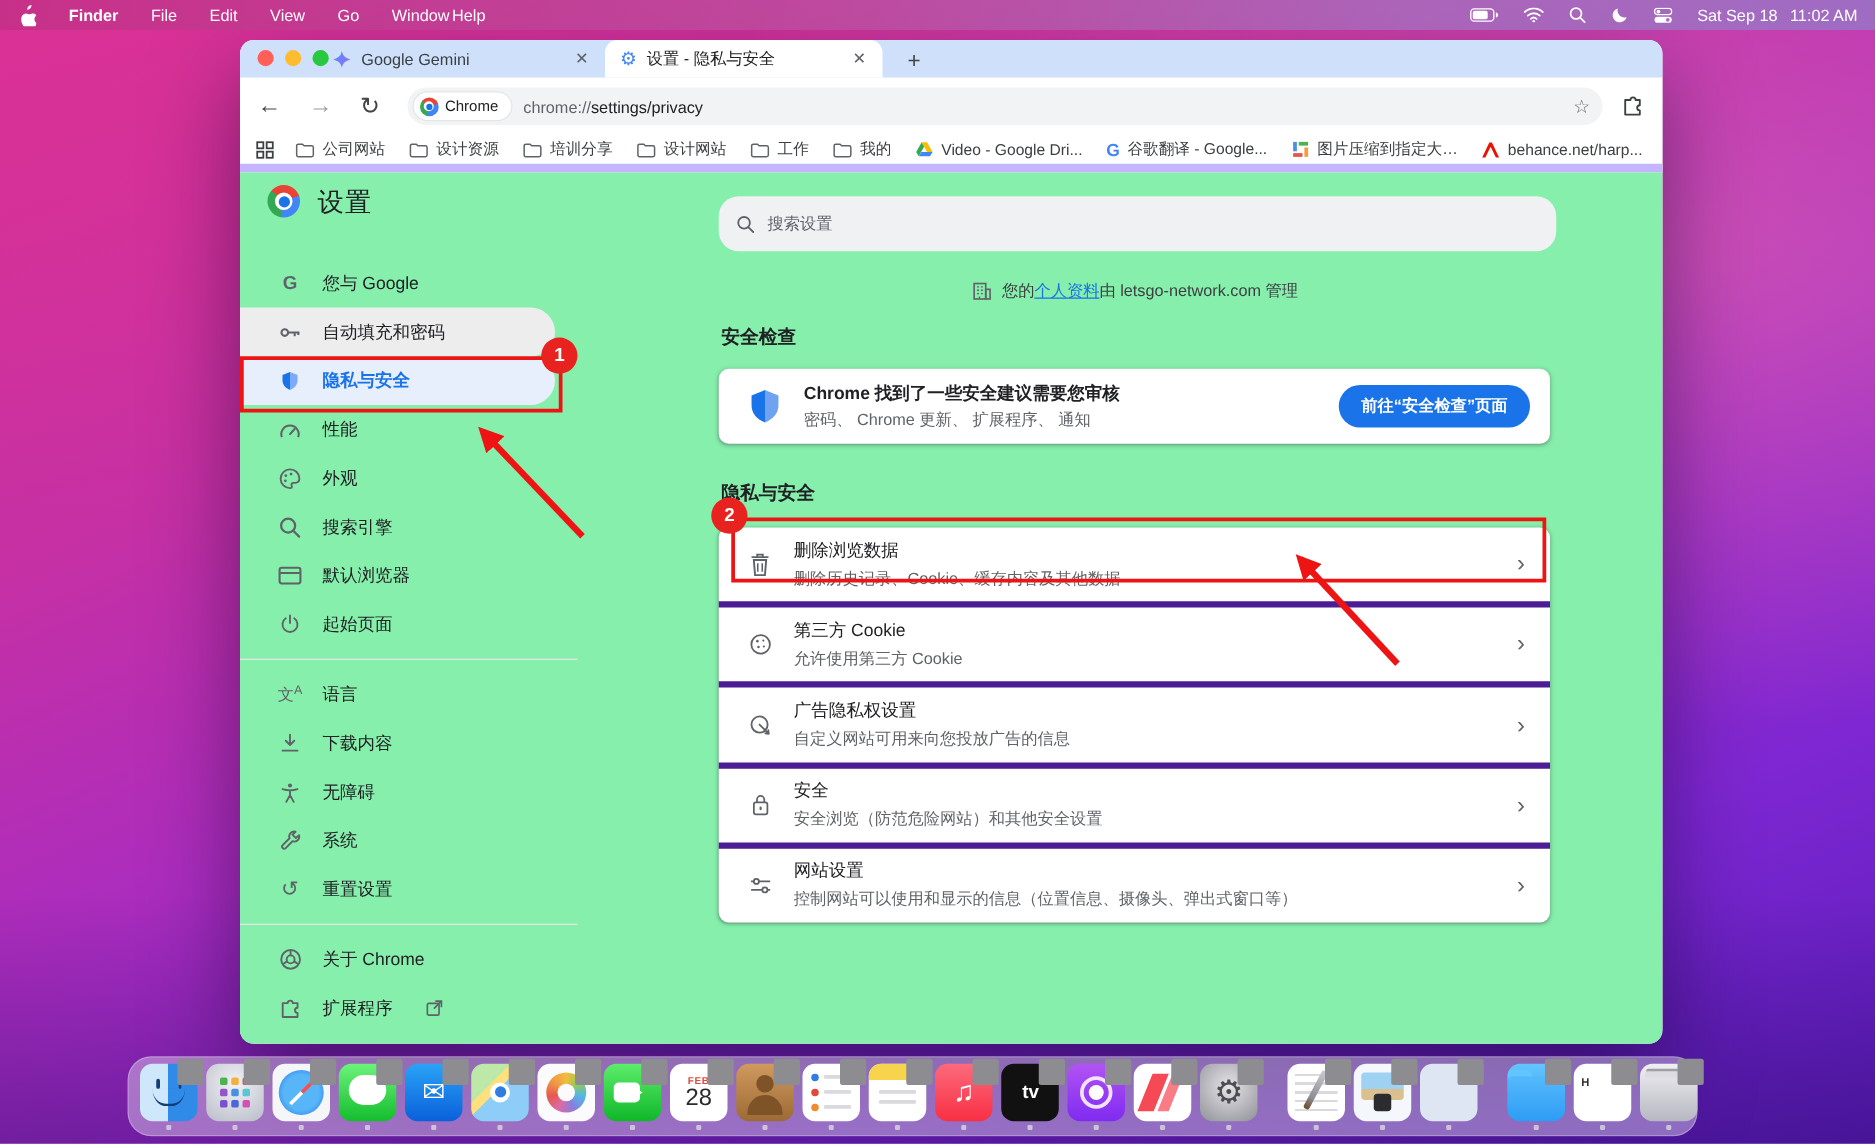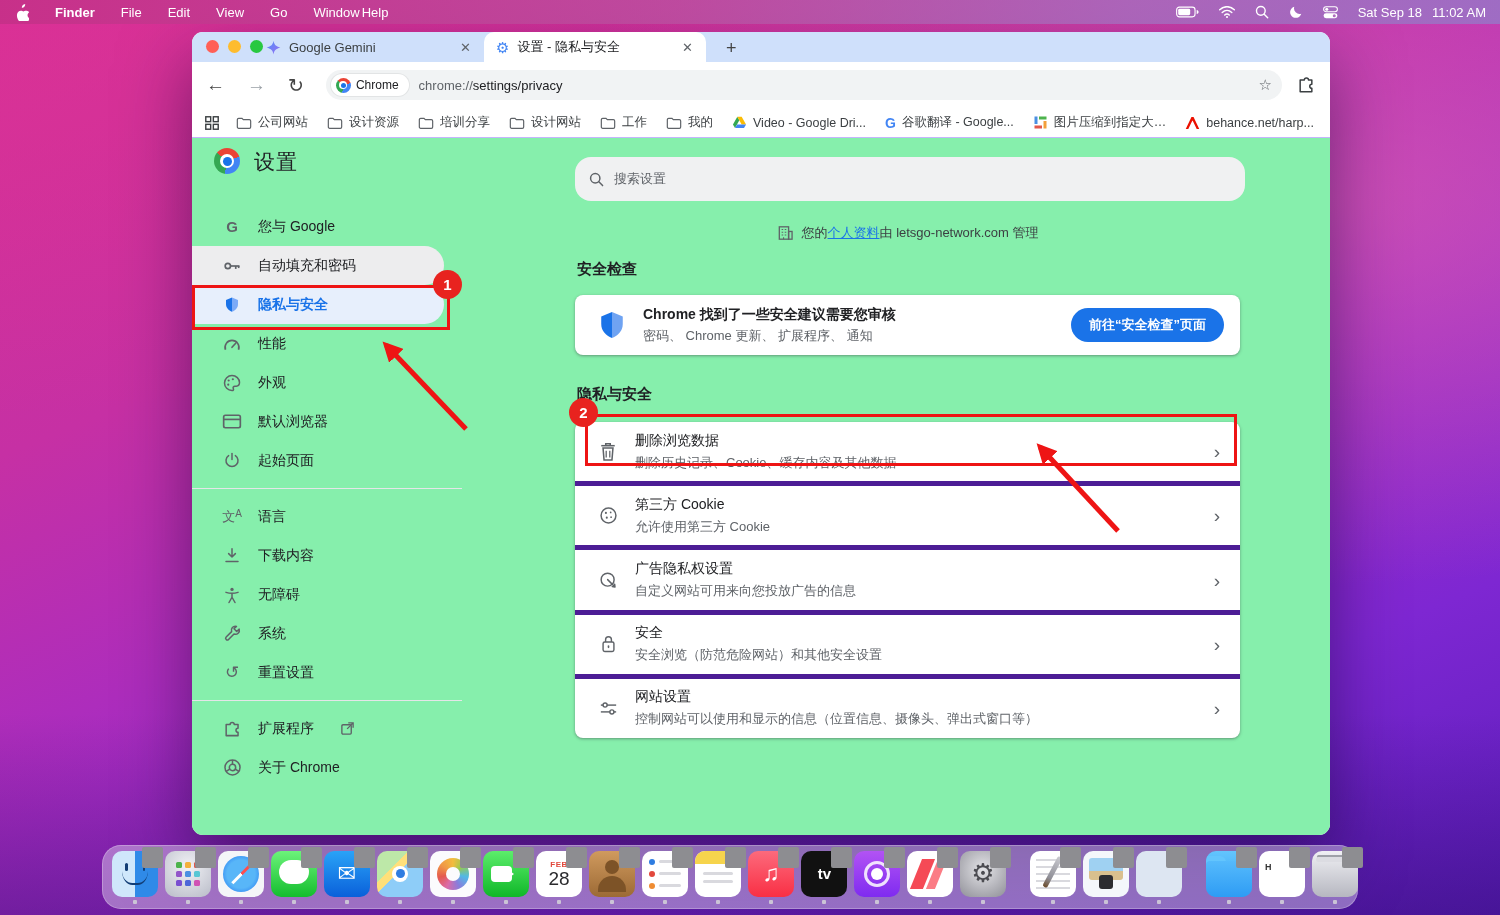--- a/index.html
+++ b/index.html
@@ -46,21 +46,21 @@
     box-shadow:0 0 0 1px rgba(0,0,0,.06);font-size:12px;font-weight:400;color:#202124;}
   .clogo{width:15px;height:15px;border-radius:50%;position:relative;
     background:conic-gradient(from -50deg,#ea4335 0 120deg,#4285f4 120deg 240deg,#34a853 240deg 360deg);}
   .clogo::before{content:"";position:absolute;inset:3.5px;background:#fff;border-radius:50%;}
   .clogo::after{content:"";position:absolute;inset:5px;background:#1a73e8;border-radius:50%;}
   .url{font-size:13px;margin-left:10px;white-space:nowrap;}
   .url .scheme{color:#5f6368;} .url .path{color:#202124;}
   .omni-star{margin-left:auto;font-size:15px;color:#5f6368;}
   .ext-btn{display:flex;align-items:center;}
   
-  .bookbar{height:30px;background:#fff;display:flex;align-items:center;padding:0 12px;gap:0;border-bottom:1px solid #c4b5fd;overflow:hidden;}
+  .bookbar{height:30px;background:#fff;display:flex;align-items:center;padding:0 12px;gap:0;border-bottom:7px solid #c4b5fd;overflow:hidden;}
   .bm{display:flex;align-items:center;gap:6px;font-size:12.5px;color:#3c4043;margin-right:19px;white-space:nowrap;}
   .bm-sep{width:1px;height:16px;background:#dadce0;margin:0 12px 0 4px;}
   svg.ic{display:block;}
   
   .content{position:relative;height:697px;background:#86efac;}
   .set-header{position:absolute;left:0;top:0;width:100%;height:60px;}
   .set-logo{position:absolute;left:22px;top:10px;width:26px;height:26px;border-radius:50%;
     background:conic-gradient(from -50deg,#ea4335 0 120deg,#4285f4 120deg 240deg,#34a853 240deg 360deg);}
   .set-logo::before{content:"";position:absolute;inset:6px;background:#fff;border-radius:50%;}
   .set-logo::after{content:"";position:absolute;inset:8.5px;background:#1a73e8;border-radius:50%;}
@@ -423,20 +423,29 @@
               <path d="M12 3a9 9 0 1 0 0 18c1.6 0 2.3-1 1.6-2.3-.8-1.4.2-2.7 1.8-2.7H17a4.5 4.5 0 0 0 4-4.5C21 7 17 3 12 3z" fill="none" stroke="#5f6368" stroke-width="1.8"></path>
               <circle cx="8" cy="9" r="1.3" fill="#5f6368"></circle>
               <circle cx="13" cy="7.5" r="1.3" fill="#5f6368"></circle>
               <circle cx="7.5" cy="14" r="1.3" fill="#5f6368"></circle>
             </svg>
           </span>
         <span>外观</span>
       </div>
       <div class="sb-item">
         <span class="sb-ic">
+            <svg class="ic" width="18" height="18" viewBox="0 0 18 18">
+              <circle cx="7.5" cy="7.5" r="5.6" fill="none" stroke="#5f6368" stroke-width="1.8"></circle>
+              <line x1="11.8" y1="11.8" x2="16.3" y2="16.3" stroke="#5f6368" stroke-width="1.8" stroke-linecap="round"></line>
+            </svg>
+          </span>
+        <span>搜索引擎</span>
+      </div>
+      <div class="sb-item">
+        <span class="sb-ic">
             <svg class="ic" width="20" height="17" viewBox="0 0 24 20">
               <rect x="2" y="2.5" width="20" height="15" rx="2" fill="none" stroke="#5f6368" stroke-width="2"></rect>
               <line x1="2" y1="7.5" x2="22" y2="7.5" stroke="#5f6368" stroke-width="2"></line>
             </svg>
           </span>
         <span>默认浏览器</span>
       </div>
       <div class="sb-item">
         <span class="sb-ic">
             <svg class="ic" width="18" height="19" viewBox="0 0 24 24">
@@ -475,43 +484,43 @@
               <path d="M20.5 6.5a5 5 0 0 1-6.6 6.1L7 19.5a2.1 2.1 0 0 1-3-3l6.9-6.9a5 5 0 0 1 6.1-6.6L13.9 6l3.4 3.4z" fill="none" stroke="#5f6368" stroke-width="1.9" stroke-linejoin="round"></path>
             </svg>
           </span>
         <span>系统</span>
       </div>
       <div class="sb-item">
         <span class="sb-ic" style="font-size:17px;font-weight:400;">↺</span>
         <span>重置设置</span>
       </div>
       <div class="sb-div"></div>
+      <div class="sb-item">
+        <span class="sb-ic">
+            <svg class="ic" width="19" height="19" viewBox="0 0 24 24">
+              <circle cx="12" cy="12" r="9.5" fill="none" stroke="#5f6368" stroke-width="1.9"></circle>
+              <circle cx="12" cy="12" r="4" fill="none" stroke="#5f6368" stroke-width="1.9"></circle>
+              <path d="M12 2.5v5.5M4 17l4.5-3M20 17l-4.5-3" stroke="#5f6368" stroke-width="1.9" fill="none"></path>
+            </svg>
+          </span>
+        <span>关于 Chrome</span>
+      </div>
       <div class="sb-item">
         <span class="sb-ic">
             <svg class="ic" width="19" height="19" viewBox="0 0 24 24">
               <path d="M4 7h5a2.6 2.6 0 0 1 5.2 0H19v4.6a2.6 2.6 0 0 0 0 5.2V21H4z" fill="none" stroke="#5f6368" stroke-width="1.9" stroke-linejoin="round"></path>
             </svg>
           </span>
         <span>扩展程序</span>
         <span class="ext-link">
             <svg class="ic" width="15" height="15" viewBox="0 0 20 20">
               <rect x="2.5" y="5" width="12.5" height="12.5" rx="1.5" fill="none" stroke="#5f6368" stroke-width="1.8"></rect>
               <path d="M11 2.5h6.5V9M17.5 2.5L9.5 10.5" fill="none" stroke="#5f6368" stroke-width="1.8"></path>
             </svg>
           </span>
-      </div>
-      <div class="sb-item">
-        <span class="sb-ic">
-            <svg class="ic" width="19" height="19" viewBox="0 0 24 24">
-              <circle cx="12" cy="12" r="9.5" fill="none" stroke="#5f6368" stroke-width="1.9"></circle>
-              <circle cx="12" cy="12" r="4" fill="none" stroke="#5f6368" stroke-width="1.9"></circle>
-              <path d="M12 2.5v5.5M4 17l4.5-3M20 17l-4.5-3" stroke="#5f6368" stroke-width="1.9" fill="none"></path>
-            </svg>
-          </span>
-        <span>关于 Chrome</span>
       </div>
     </div>
 
     <div class="main">
       <div class="managed">
         <svg class="ic" width="17" height="16" viewBox="0 0 22 20">
             <rect x="3" y="2" width="12" height="16" fill="none" stroke="#5f6368" stroke-width="1.7"></rect>
             <rect x="15" y="8" width="4.5" height="10" fill="none" stroke="#5f6368" stroke-width="1.7"></rect>
             <path d="M6 5.5h2M10 5.5h2M6 9h2M10 9h2M6 12.5h2M10 12.5h2M8.5 15.5v2.5" stroke="#5f6368" stroke-width="1.4"></path>
           </svg>

